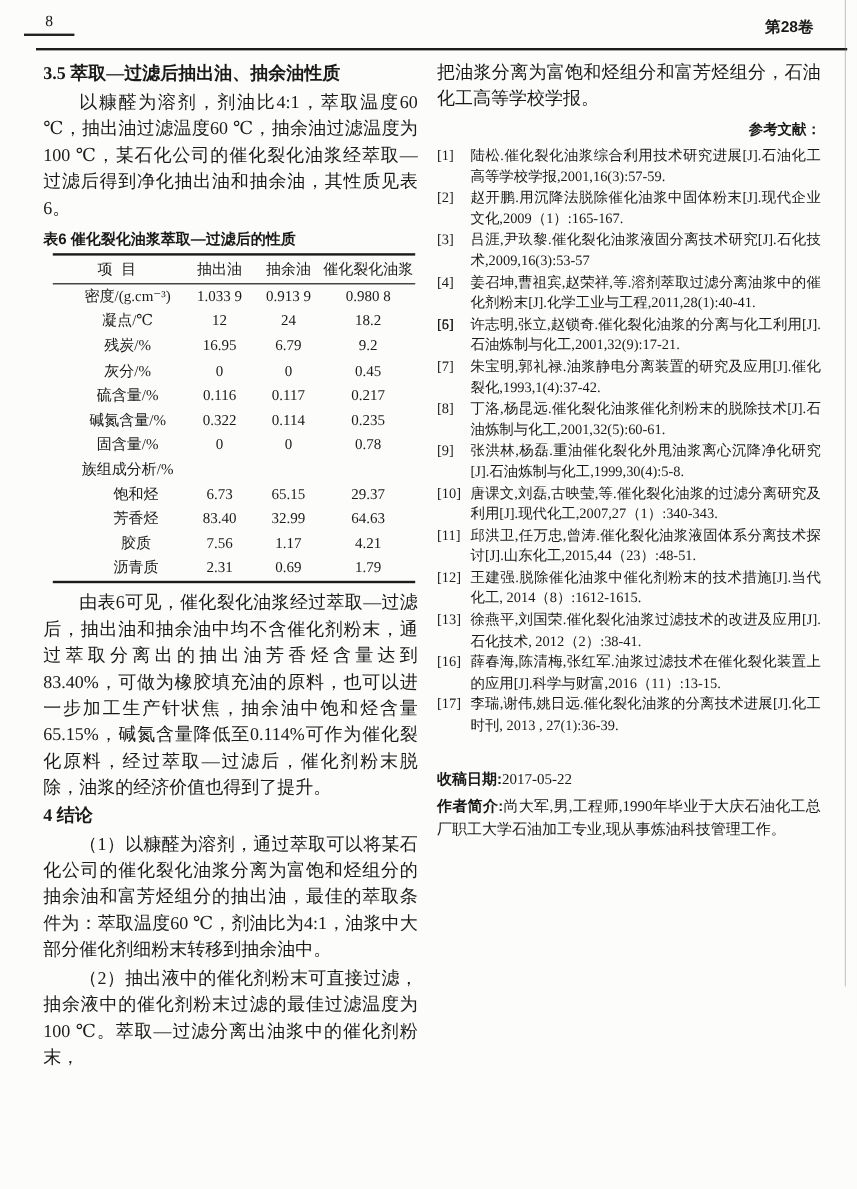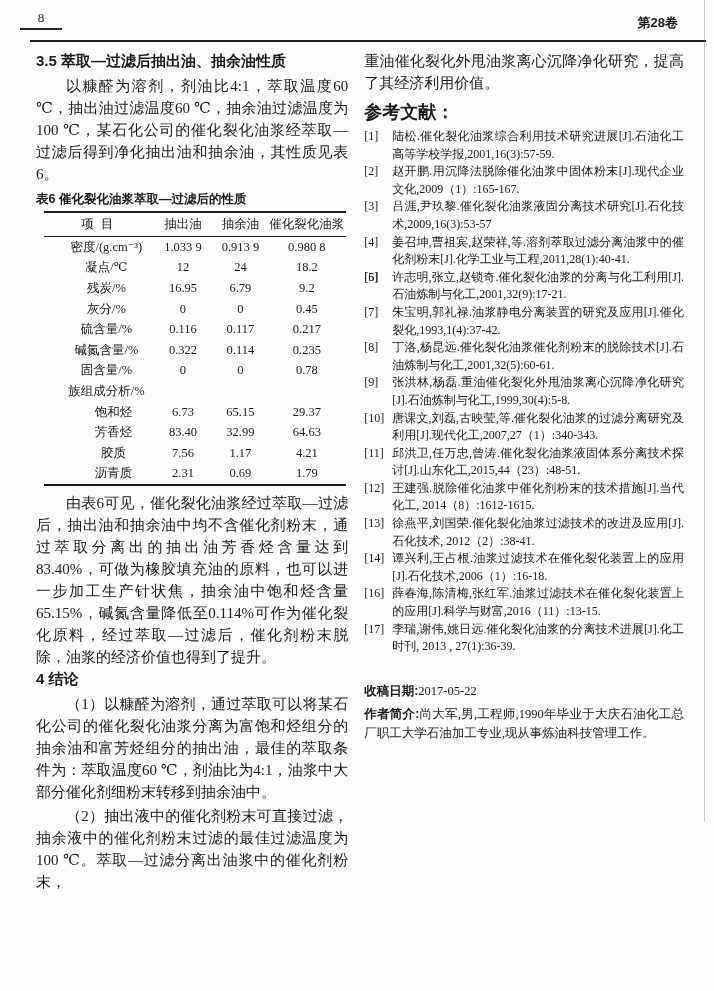--- a/index.html
+++ b/index.html
@@ -15,41 +15,41 @@
   .jen{font-size:12px;font-weight:bold;letter-spacing:.4px;margin-top:1px;}
   .vol{position:absolute;right:36px;top:14px;font-size:13px;font-weight:bold;
        font-family:"Liberation Sans","DejaVu Sans",sans-serif;}
   .hrule{margin:0 8px 0 30px;border-bottom:2px solid #1c1c1c;}
 
   
   .cols{display:flex;gap:16px;padding:8px 30px 0 36px;}
   .col{width:324px;}
   .col.right{width:332px;}
 
-  h3.sec{font-family:Liberation Sans, sans-serif;font-size:15px;margin:2px 0 4px 0;}
+  h3.sec{font-family:Liberation Serif, serif;font-size:15px;margin:2px 0 4px 0;}
   p.body{font-size:15px;line-height:22px;text-align:justify;margin:0 0 2px 0;}
   p.ind{text-indent:2em;}
 
   
   .tbl-title{font-family:"Liberation Sans","DejaVu Sans",sans-serif;font-weight:bold;
              font-size:12.5px;text-align:left;margin:6px 0 3px 0;}
   .tbl{border-top:2px solid #1b1b1b;border-bottom:2px solid #1b1b1b;font-size:12.5px;margin:0 2px 6px 8px;}
   .thead,.trow{display:grid;grid-template-columns:36% 20% 18% 26%;align-items:center;}
   .thead{border-bottom:1.2px solid #1b1b1b;height:23px;}
   .trow{height:20.6px;}
   .tc{white-space:nowrap;}
   .tc.h{text-align:center;}
   .tc.h.c0{letter-spacing:2px;}
   .tc.item{padding-left:16px;text-align:center;}
   .tc.item.ind2{padding-left:30px;}
   .tc.v{text-align:center;}
 
   
   .refhead{font-family:"Liberation Sans","DejaVu Sans",sans-serif;font-weight:bold;
-           font-size:18px;margin:6px 0 4px 0;}
+           font-size:12px;margin:6px 0 4px 0;text-align:right;}
   .ref{position:relative;font-size:12px;line-height:17.6px;padding-left:28px;text-align:justify;}
   .ref .mark{position:absolute;left:0;top:0;}
   .meta{margin-top:26px;font-size:12.5px;line-height:19px;text-align:justify;}
   .meta-line b{font-family:"Liberation Sans","DejaVu Sans",sans-serif;}
   .meta-line.rcv{margin-bottom:4px;}
 
   
   .scan-edge{position:absolute;top:0;right:9px;width:1px;height:822px;background:rgba(110,110,110,.35);}
 </style>
 </head>
@@ -153,37 +153,36 @@
           </div>
       </div>
 
       <p class="body ind">由表6可见，催化裂化油浆经过萃取—过滤后，抽出油和抽余油中均不含催化剂粉末，通过萃取分离出的抽出油芳香烃含量达到83.40%，可做为橡胶填充油的原料，也可以进一步加工生产针状焦，抽余油中饱和烃含量65.15%，碱氮含量降低至0.114%可作为催化裂化原料，经过萃取—过滤后，催化剂粉末脱除，油浆的经济价值也得到了提升。</p>
       <h3 class="sec">4 结论</h3>
       <p class="body ind">（1）以糠醛为溶剂，通过萃取可以将某石化公司的催化裂化油浆分离为富饱和烃组分的抽余油和富芳烃组分的抽出油，最佳的萃取条件为：萃取温度60 ℃，剂油比为4:1，油浆中大部分催化剂细粉末转移到抽余油中。</p>
       <p class="body ind">（2）抽出液中的催化剂粉末可直接过滤，抽余液中的催化剂粉末过滤的最佳过滤温度为100 ℃。萃取—过滤分离出油浆中的催化剂粉末，</p>
     </div>
 
     <div class="col right">
-      <p class="body">重油催化裂化外甩油浆离心沉降净化研究，提高了其经济利用价值。</p>
+      <p class="body">把油浆分离为富饱和烃组分和富芳烃组分，石油化工高等学校学报。</p>
       <div class="refhead">参考文献：</div>
       <div id="reflist">
           <div class="ref"><span class="mark">[1]</span><span>陆松.催化裂化油浆综合利用技术研究进展[J].石油化工高等学校学报,2001,16(3):57-59.</span></div>
           <div class="ref"><span class="mark">[2]</span><span>赵开鹏.用沉降法脱除催化油浆中固体粉末[J].现代企业文化,2009（1）:165-167.</span></div>
           <div class="ref"><span class="mark">[3]</span><span>吕涯,尹玖黎.催化裂化油浆液固分离技术研究[J].石化技术,2009,16(3):53-57</span></div>
           <div class="ref"><span class="mark">[4]</span><span>姜召坤,曹祖宾,赵荣祥,等.溶剂萃取过滤分离油浆中的催化剂粉末[J].化学工业与工程,2011,28(1):40-41.</span></div>
           <div class="ref"><span class="mark">[5]</span></div>
           <div class="ref"><span class="mark">[6]</span><span>许志明,张立,赵锁奇.催化裂化油浆的分离与化工利用[J].石油炼制与化工,2001,32(9):17-21.</span></div>
           <div class="ref"><span class="mark">[7]</span><span>朱宝明,郭礼禄.油浆静电分离装置的研究及应用[J].催化裂化,1993,1(4):37-42.</span></div>
           <div class="ref"><span class="mark">[8]</span><span>丁洛,杨昆远.催化裂化油浆催化剂粉末的脱除技术[J].石油炼制与化工,2001,32(5):60-61.</span></div>
           <div class="ref"><span class="mark">[9]</span><span>张洪林,杨磊.重油催化裂化外甩油浆离心沉降净化研究[J].石油炼制与化工,1999,30(4):5-8.</span></div>
           <div class="ref"><span class="mark">[10]</span><span>唐课文,刘磊,古映莹,等.催化裂化油浆的过滤分离研究及利用[J].现代化工,2007,27（1）:340-343.</span></div>
           <div class="ref"><span class="mark">[11]</span><span>邱洪卫,任万忠,曾涛.催化裂化油浆液固体系分离技术探讨[J].山东化工,2015,44（23）:48-51.</span></div>
           <div class="ref"><span class="mark">[12]</span><span>王建强.脱除催化油浆中催化剂粉末的技术措施[J].当代化工, 2014（8）:1612-1615.</span></div>
           <div class="ref"><span class="mark">[13]</span><span>徐燕平,刘国荣.催化裂化油浆过滤技术的改进及应用[J].石化技术, 2012（2）:38-41.</span></div>
-          <div class="ref"><span class="mark">[14]</span><span>谭兴利,王占根.油浆过滤技术在催化裂化装置上的应用[J].石化技术,2006（1）:16-18.</span></div>
           <div class="ref"><span class="mark">[16]</span><span>薛春海,陈清梅,张红军.油浆过滤技术在催化裂化装置上的应用[J].科学与财富,2016（11）:13-15.</span></div>
           <div class="ref"><span class="mark">[17]</span><span>李瑞,谢伟,姚日远.催化裂化油浆的分离技术进展[J].化工时刊, 2013 , 27(1):36-39.</span></div>
         </div>
 
       <div class="meta">
         <div class="meta-line rcv"><b>收稿日期:</b><span>2017-05-22</span></div>
         <div class="meta-line"><b>作者简介:</b><span>尚大军,男,工程师,1990年毕业于大庆石油化工总厂职工大学石油加工专业,现从事炼油科技管理工作。</span></div>
       </div>
     </div>
 

